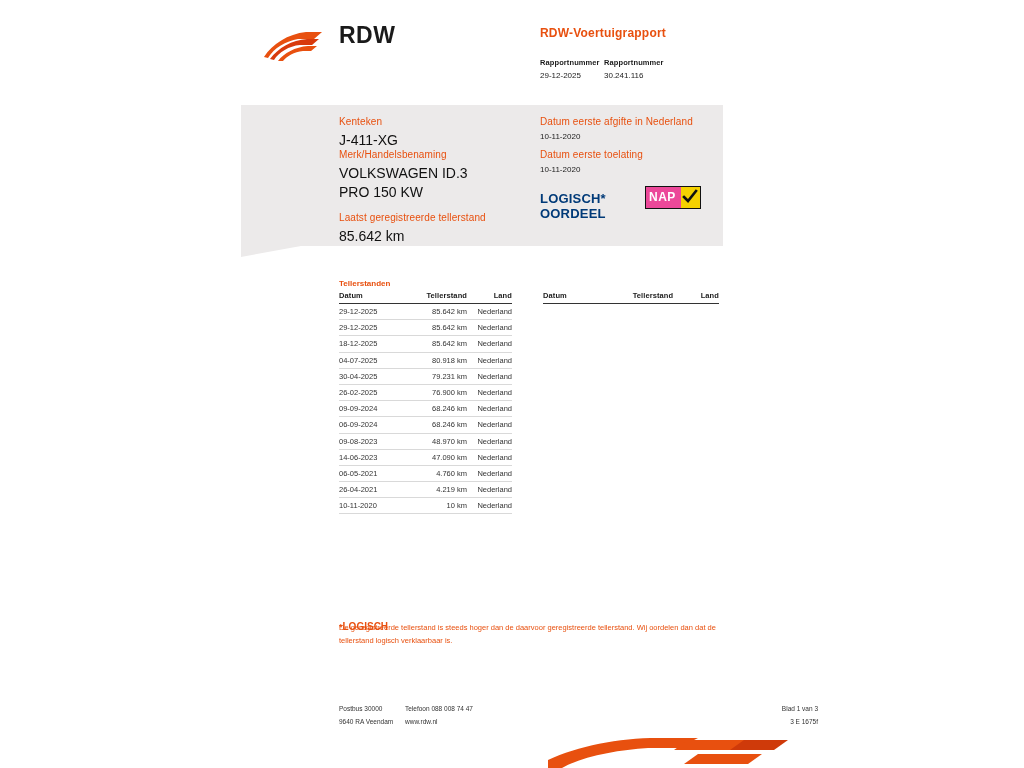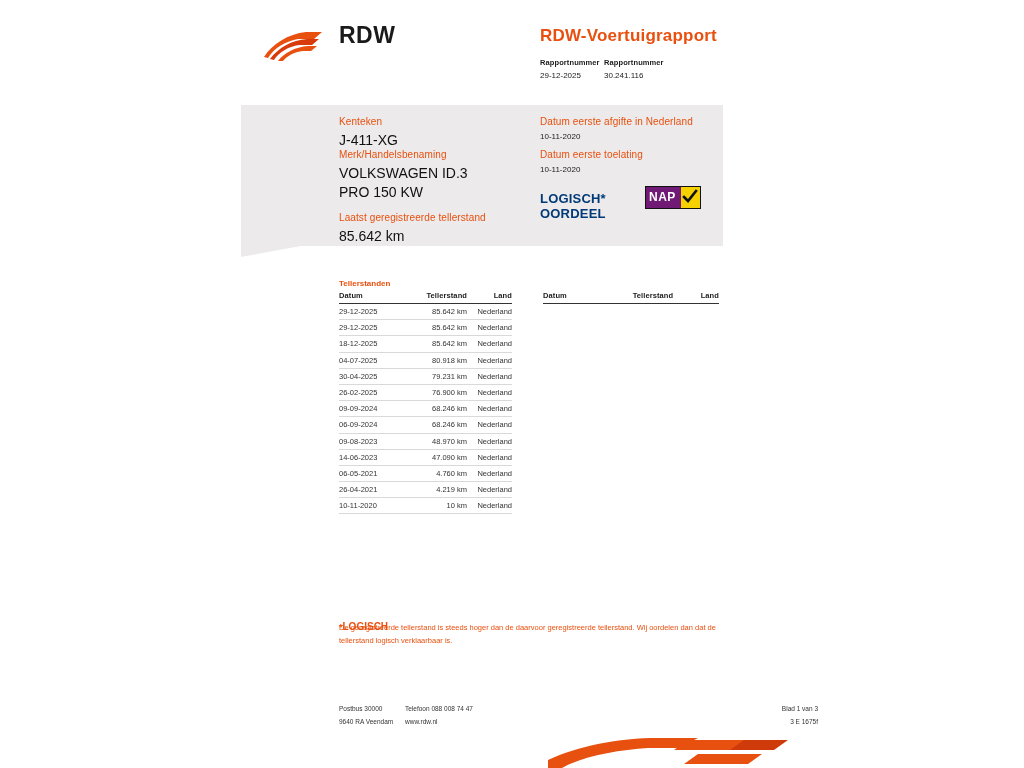--- a/index.html
+++ b/index.html
@@ -45,21 +45,21 @@
     font-size: 23px;
     font-weight: bold;
     letter-spacing: 0.5px;
     color: #1a1a1a;
   }
 
   .report-title {
     position: absolute;
     left: 540px;
     top: 26px;
-    font-size: 17px;
+    font-size: 12px;
     font-weight: bold;
     color: #e8500f;
     letter-spacing: 0.2px;
   }
 
   .meta {
     position: absolute;
     left: 540px;
     top: 58px;
     width: 320px;
@@ -139,21 +139,21 @@
     letter-spacing: 0.2px;
   }
 
   
   .nap {
     position: absolute;
     left: 645px;
     top: 186px;
     width: 54px;
     height: 21px;
-    background: #701a75;
+    background: #ec4899;
     border: 1px solid #111;
   }
   .nap-inner {
     position: absolute;
     left: 0; top: 0;
     width: 54px; height: 21px;
   }
   .nap-text {
     position: absolute;
     left: 3px;

